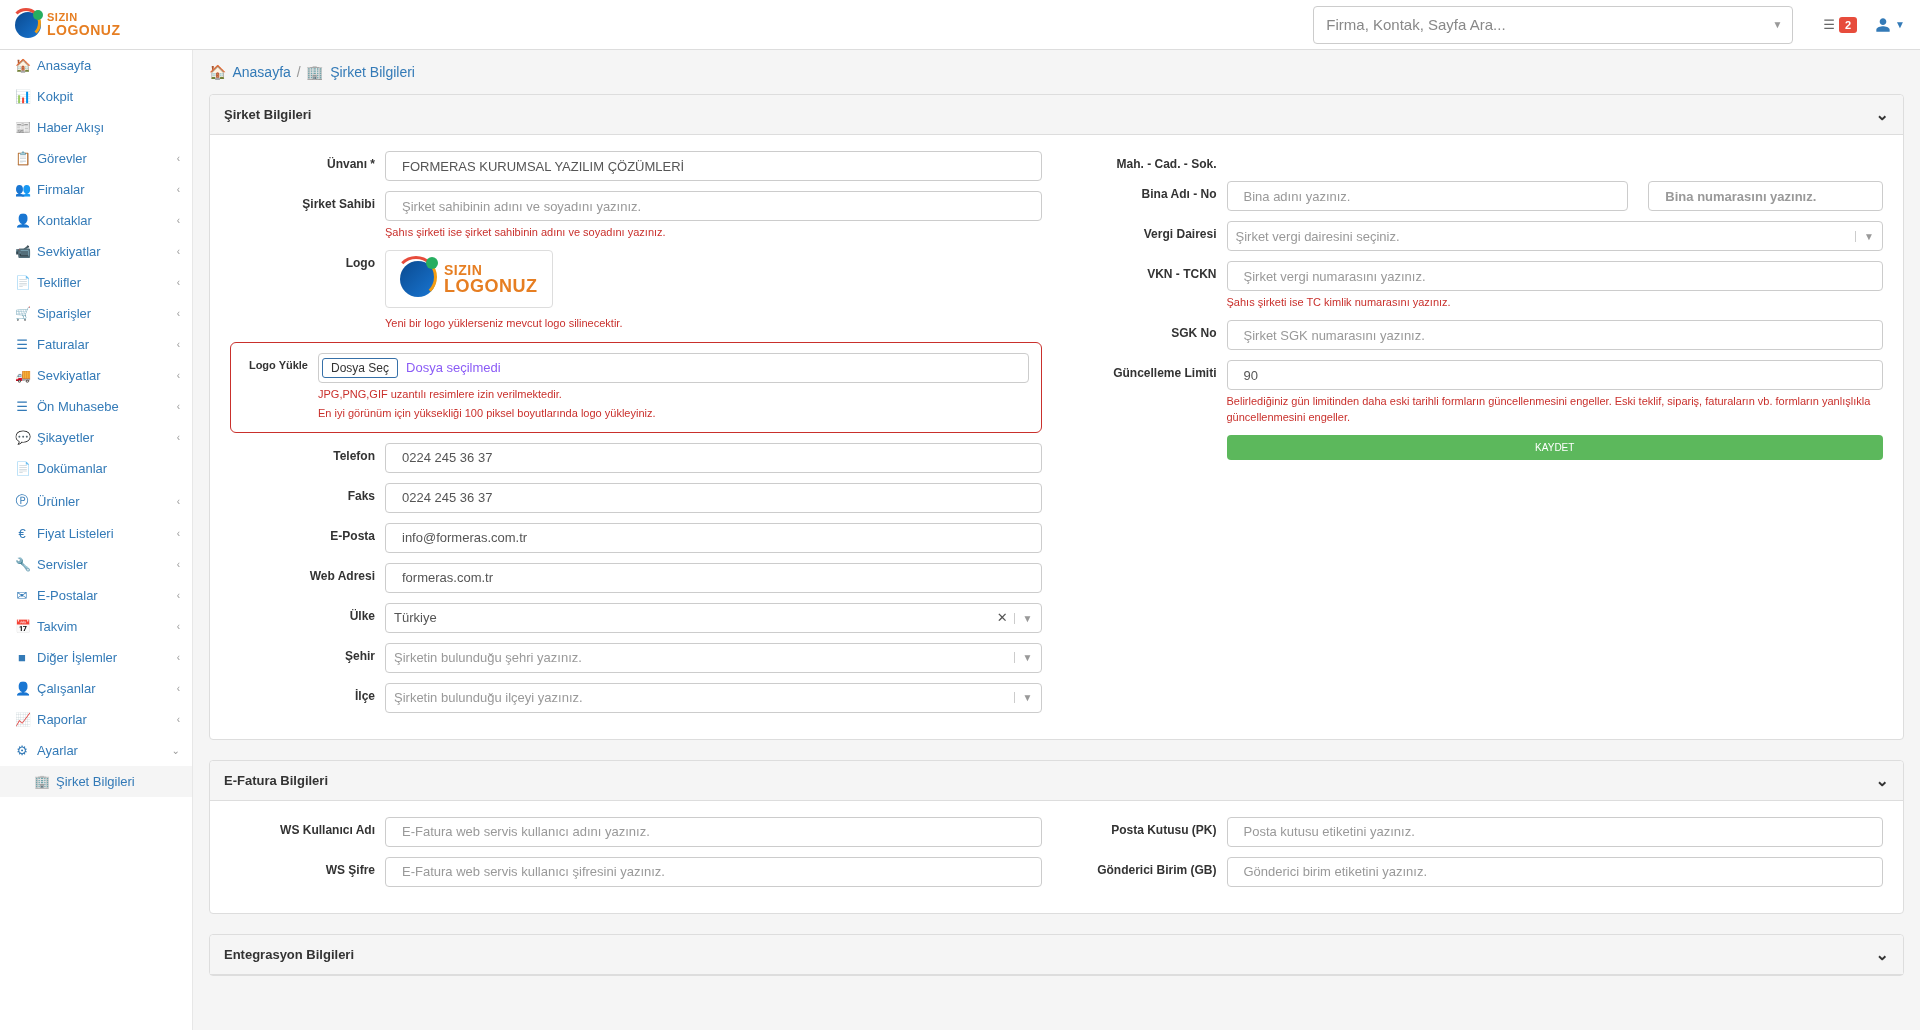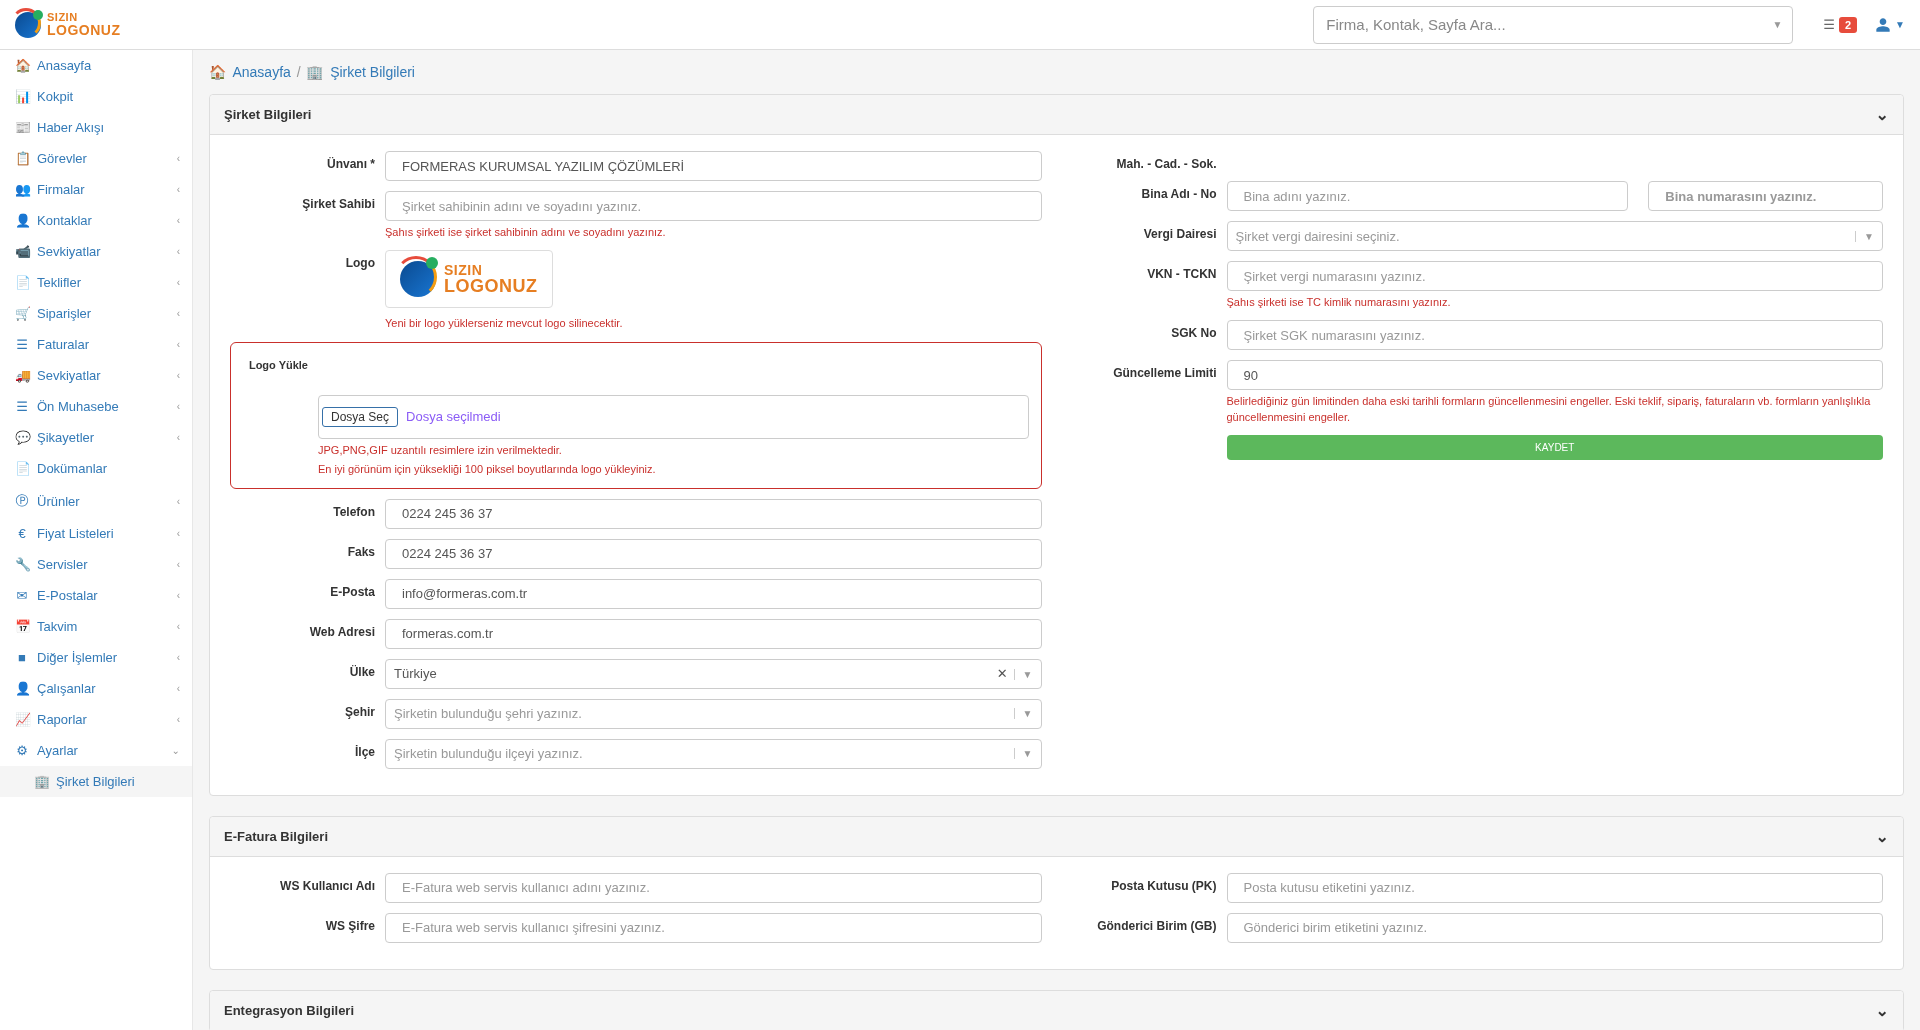--- a/index.html
+++ b/index.html
@@ -60,21 +60,21 @@
 
 .logo-preview { border: 1px solid #ddd; padding: 10px 14px; display: inline-flex; align-items: center; gap: 8px; border-radius: 4px; margin-bottom: 4px; }
 .logo-preview .logo-ball { width: 36px; height: 36px; }
 .logo-preview .logo-arc { width: 42px; height: 42px; top: -5px; left: -5px; border-width: 3px; }
 .logo-preview .logo-arc2 { width: 12px; height: 12px; top: -4px; left: 26px; }
 .logo-preview .logo-text .top { font-size: 14px; }
 .logo-preview .logo-text .bot { font-size: 18px; }
 
 .highlight-box { border: 1.5px solid #c9302c; border-radius: 6px; padding: 10px 12px; margin-bottom: 10px; display: flex; }
 .highlight-box .form-label { width: 75px; padding-top: 6px; font-size: 11px; }
-.file-input { width: 100%; height: 44px; border: 1px solid #ccc; border-radius: 4px; display: flex; align-items: center; padding: 3px; gap: 8px; margin-top: 42px; }
+.file-input { width: 100%; height: 30px; border: 1px solid #ccc; border-radius: 4px; display: flex; align-items: center; padding: 3px; gap: 8px; }
 .file-btn { border: 1px solid #3670a8; border-radius: 3px; padding: 2px 8px; font-size: 12px; background: #fff; color: #333; }
 .file-text { color: #8b5cf6; font-size: 13px; }
 
 .save-btn { background: #5cb85c; color: #fff; text-align: center; padding: 7px; border-radius: 4px; cursor: pointer; font-size: 10px; }
 
 </style>
 </head>
 <body>
 
 <div class="header">

